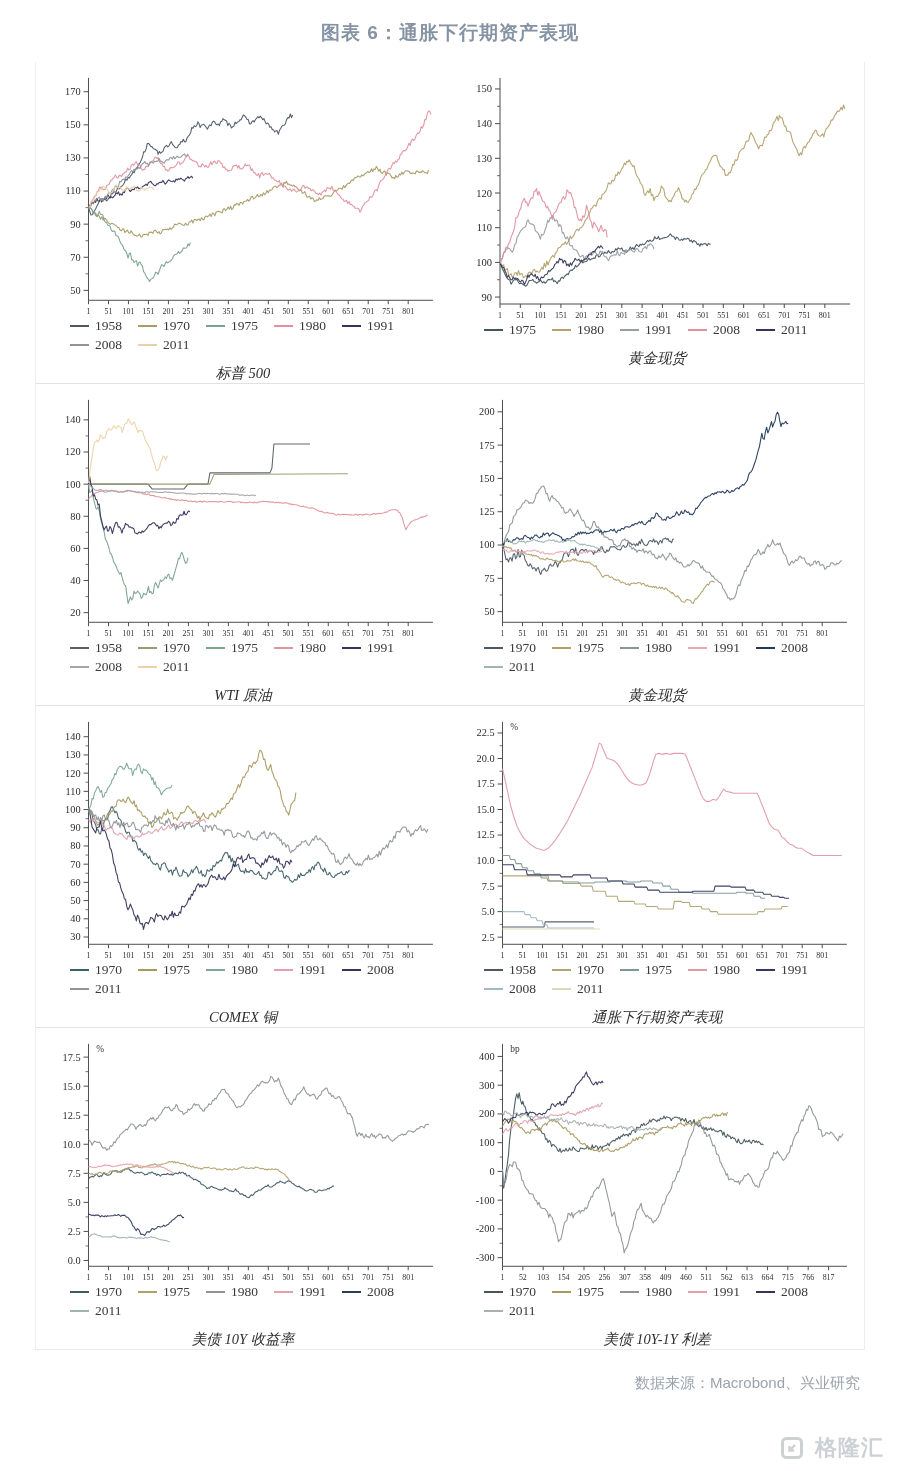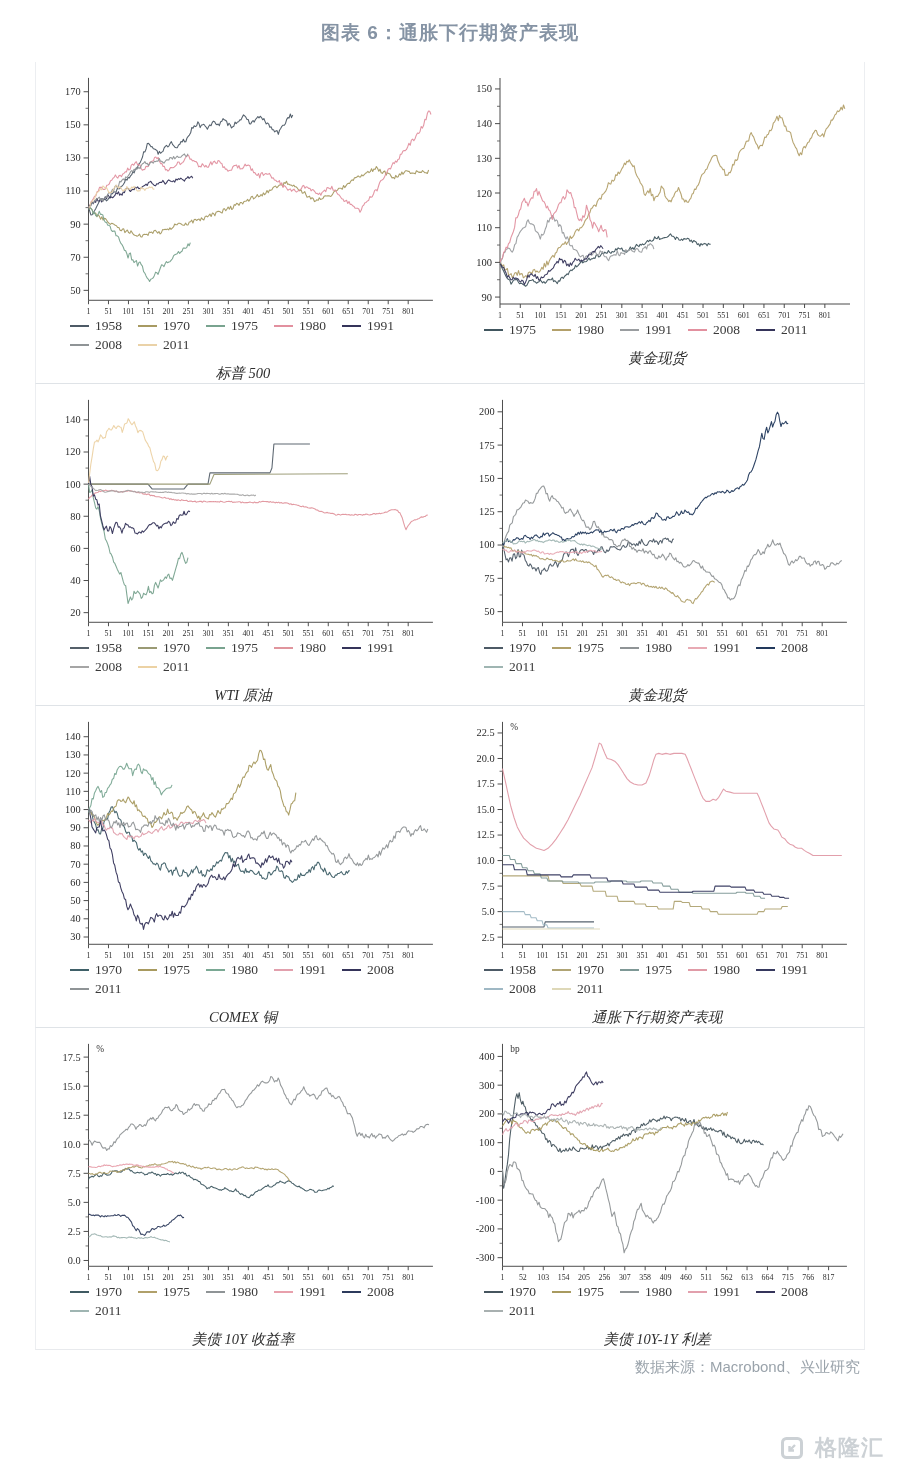--- a/index.html
+++ b/index.html
@@ -14,21 +14,21 @@
   .chart-cell{width:415px;box-sizing:border-box;padding-top:8px;display:flex;
         flex-direction:column;align-items:center;}
   .chart-svg{display:block;}
   .legend{width:100%;box-sizing:border-box;padding-left:34px;display:flex;flex-wrap:wrap;
         align-items:center;row-gap:3px;column-gap:16px;
         font-family:"Liberation Serif",serif;font-size:13.5px;color:#3a3a3a;margin-top:0;}
   .legend-item{display:inline-flex;align-items:center;white-space:nowrap;}
   .legend-swatch{display:inline-block;width:19px;height:2px;margin-right:6px;}
   .chart-name{margin-top:11px;font-family:"Liberation Serif",serif;font-style:italic;
         font-size:14.5px;color:#2e2e2e;text-align:center;}
-  .source-note{text-align:right;margin:8px 40px 0 0;color:#9aa3ab;font-size:15px;}
+  .source-note{text-align:right;margin:24px 40px 0 0;color:#9aa3ab;font-size:15px;}
   .brand{position:absolute;right:16px;bottom:8px;display:flex;align-items:center;gap:11px;
         color:#ccd1d5;font-size:22px;font-weight:bold;letter-spacing:1px;}
 </style>
 </head>
 <body>
 
 <div class="page">
   <div class="page-title">图表 6：通胀下行期资产表现</div>
   <div class="grid" id="charts-grid">
       <div class="grid-row">

